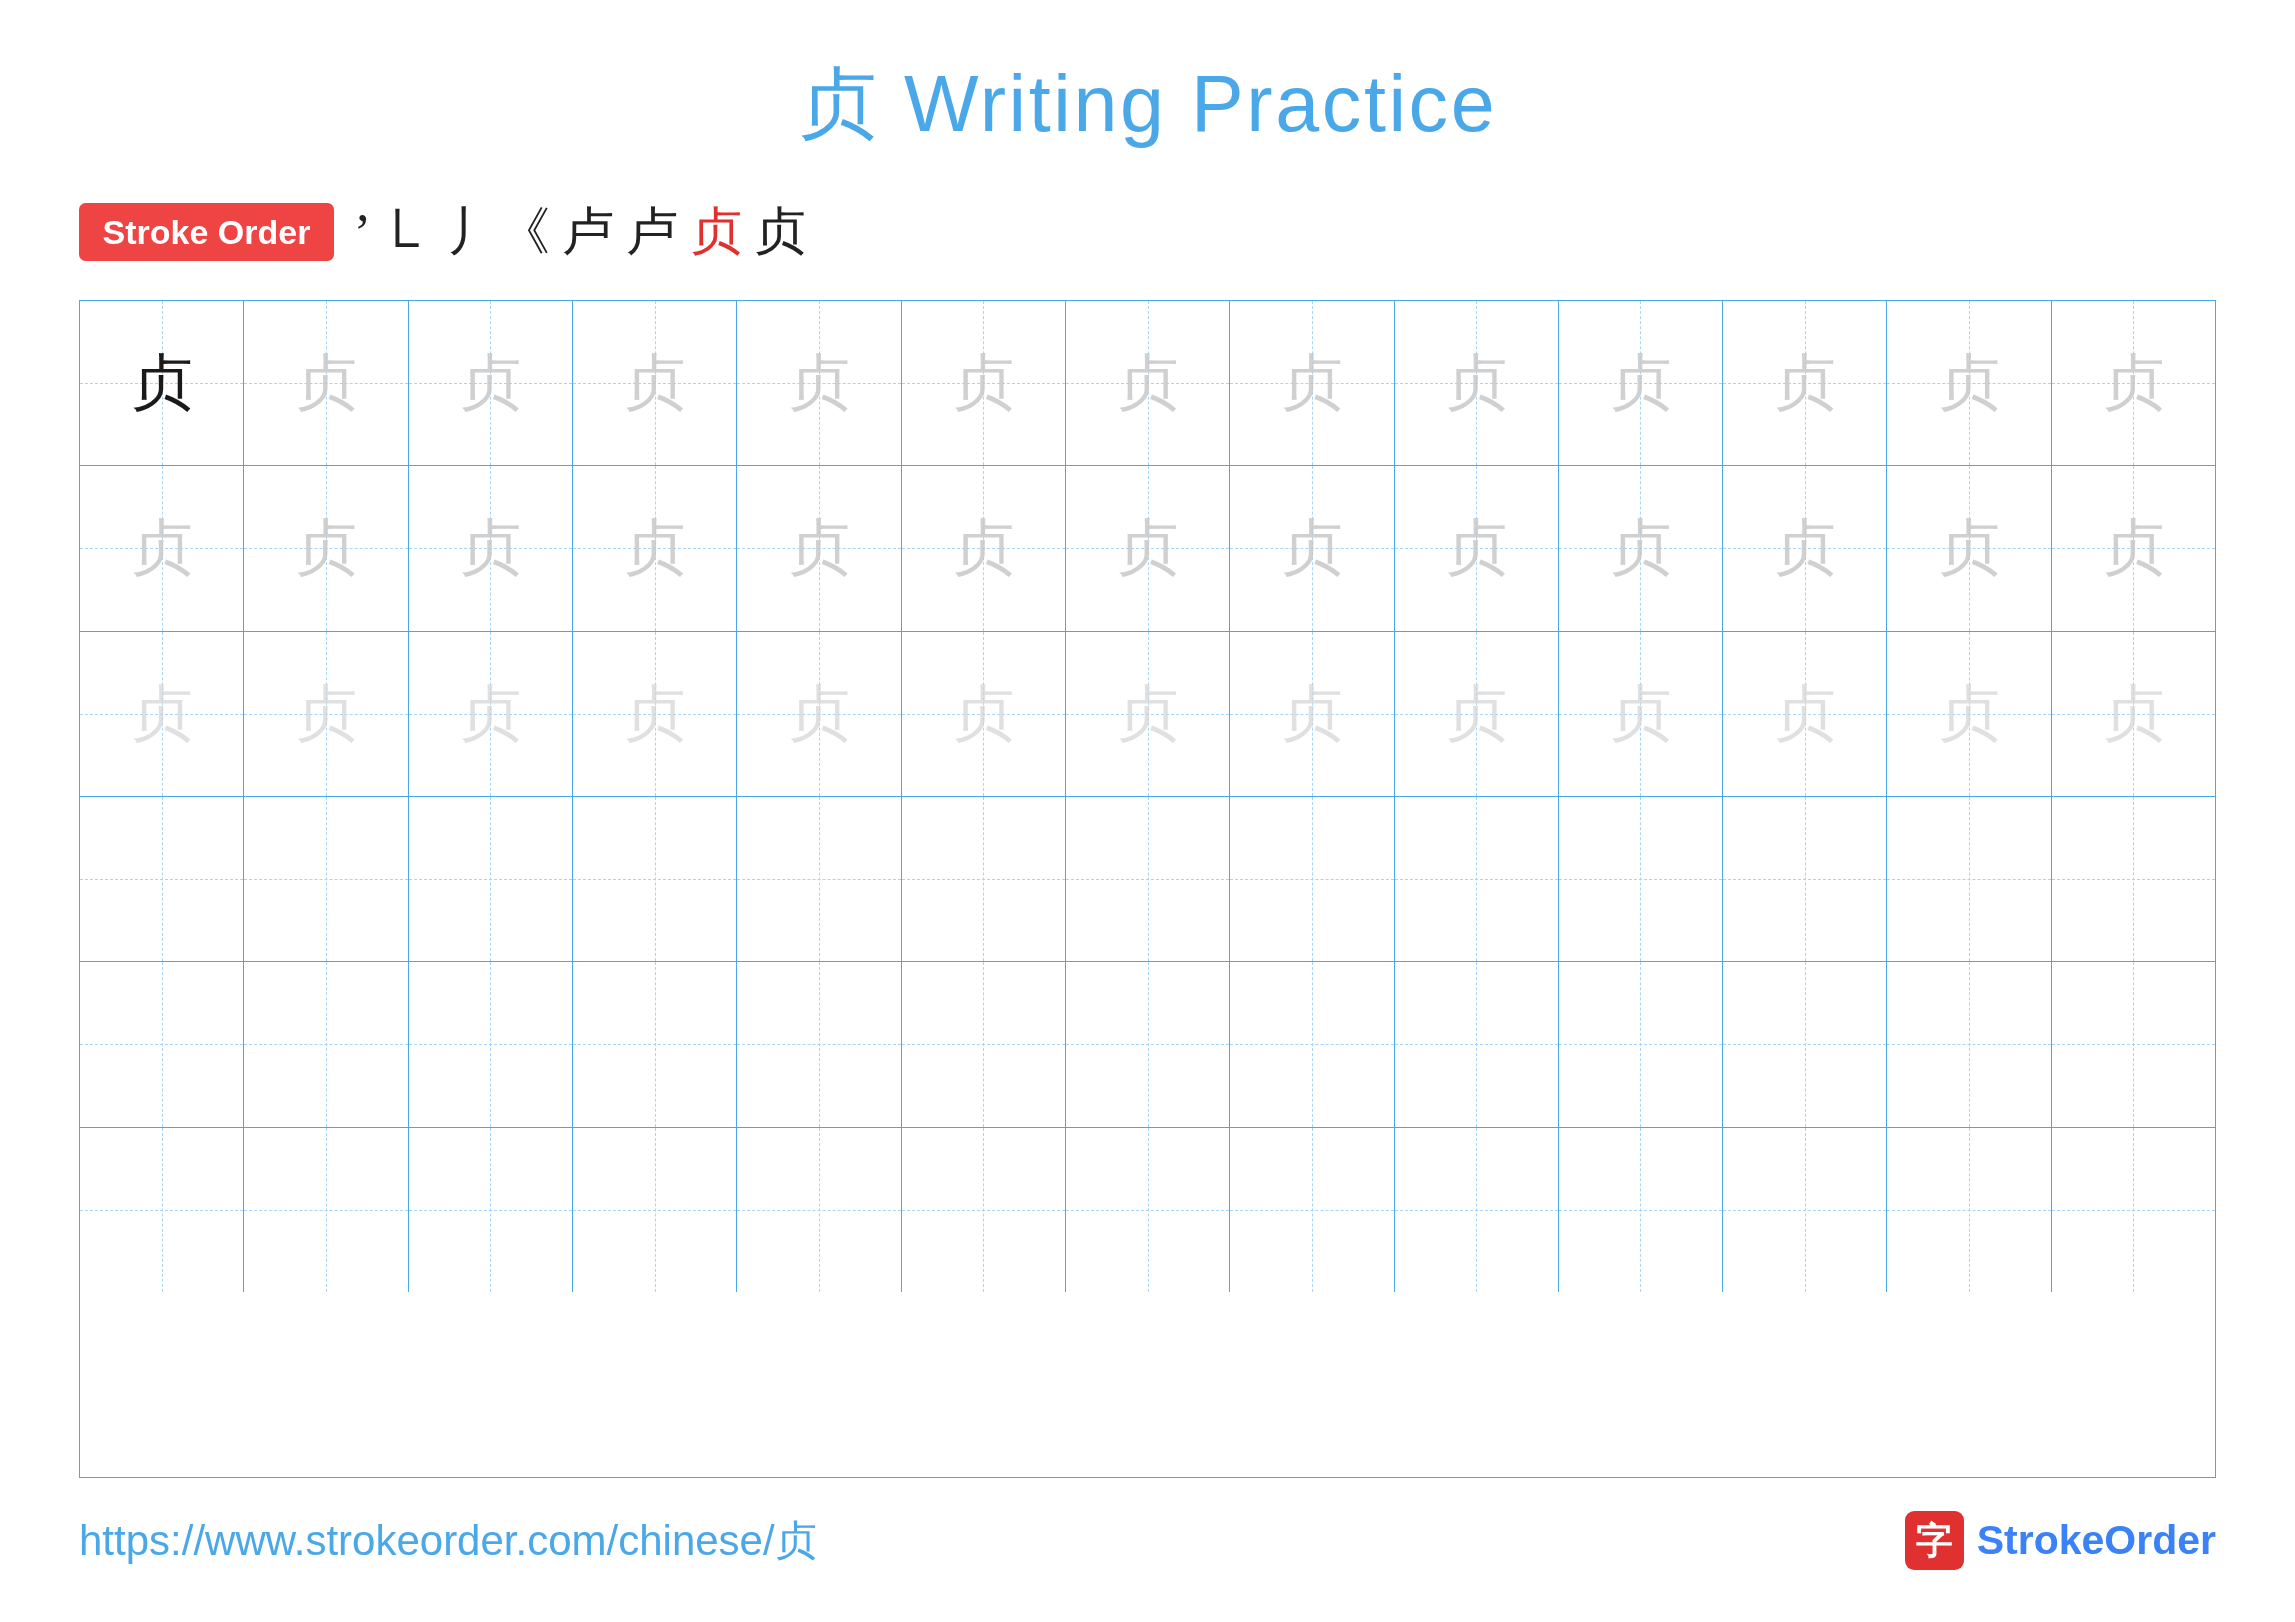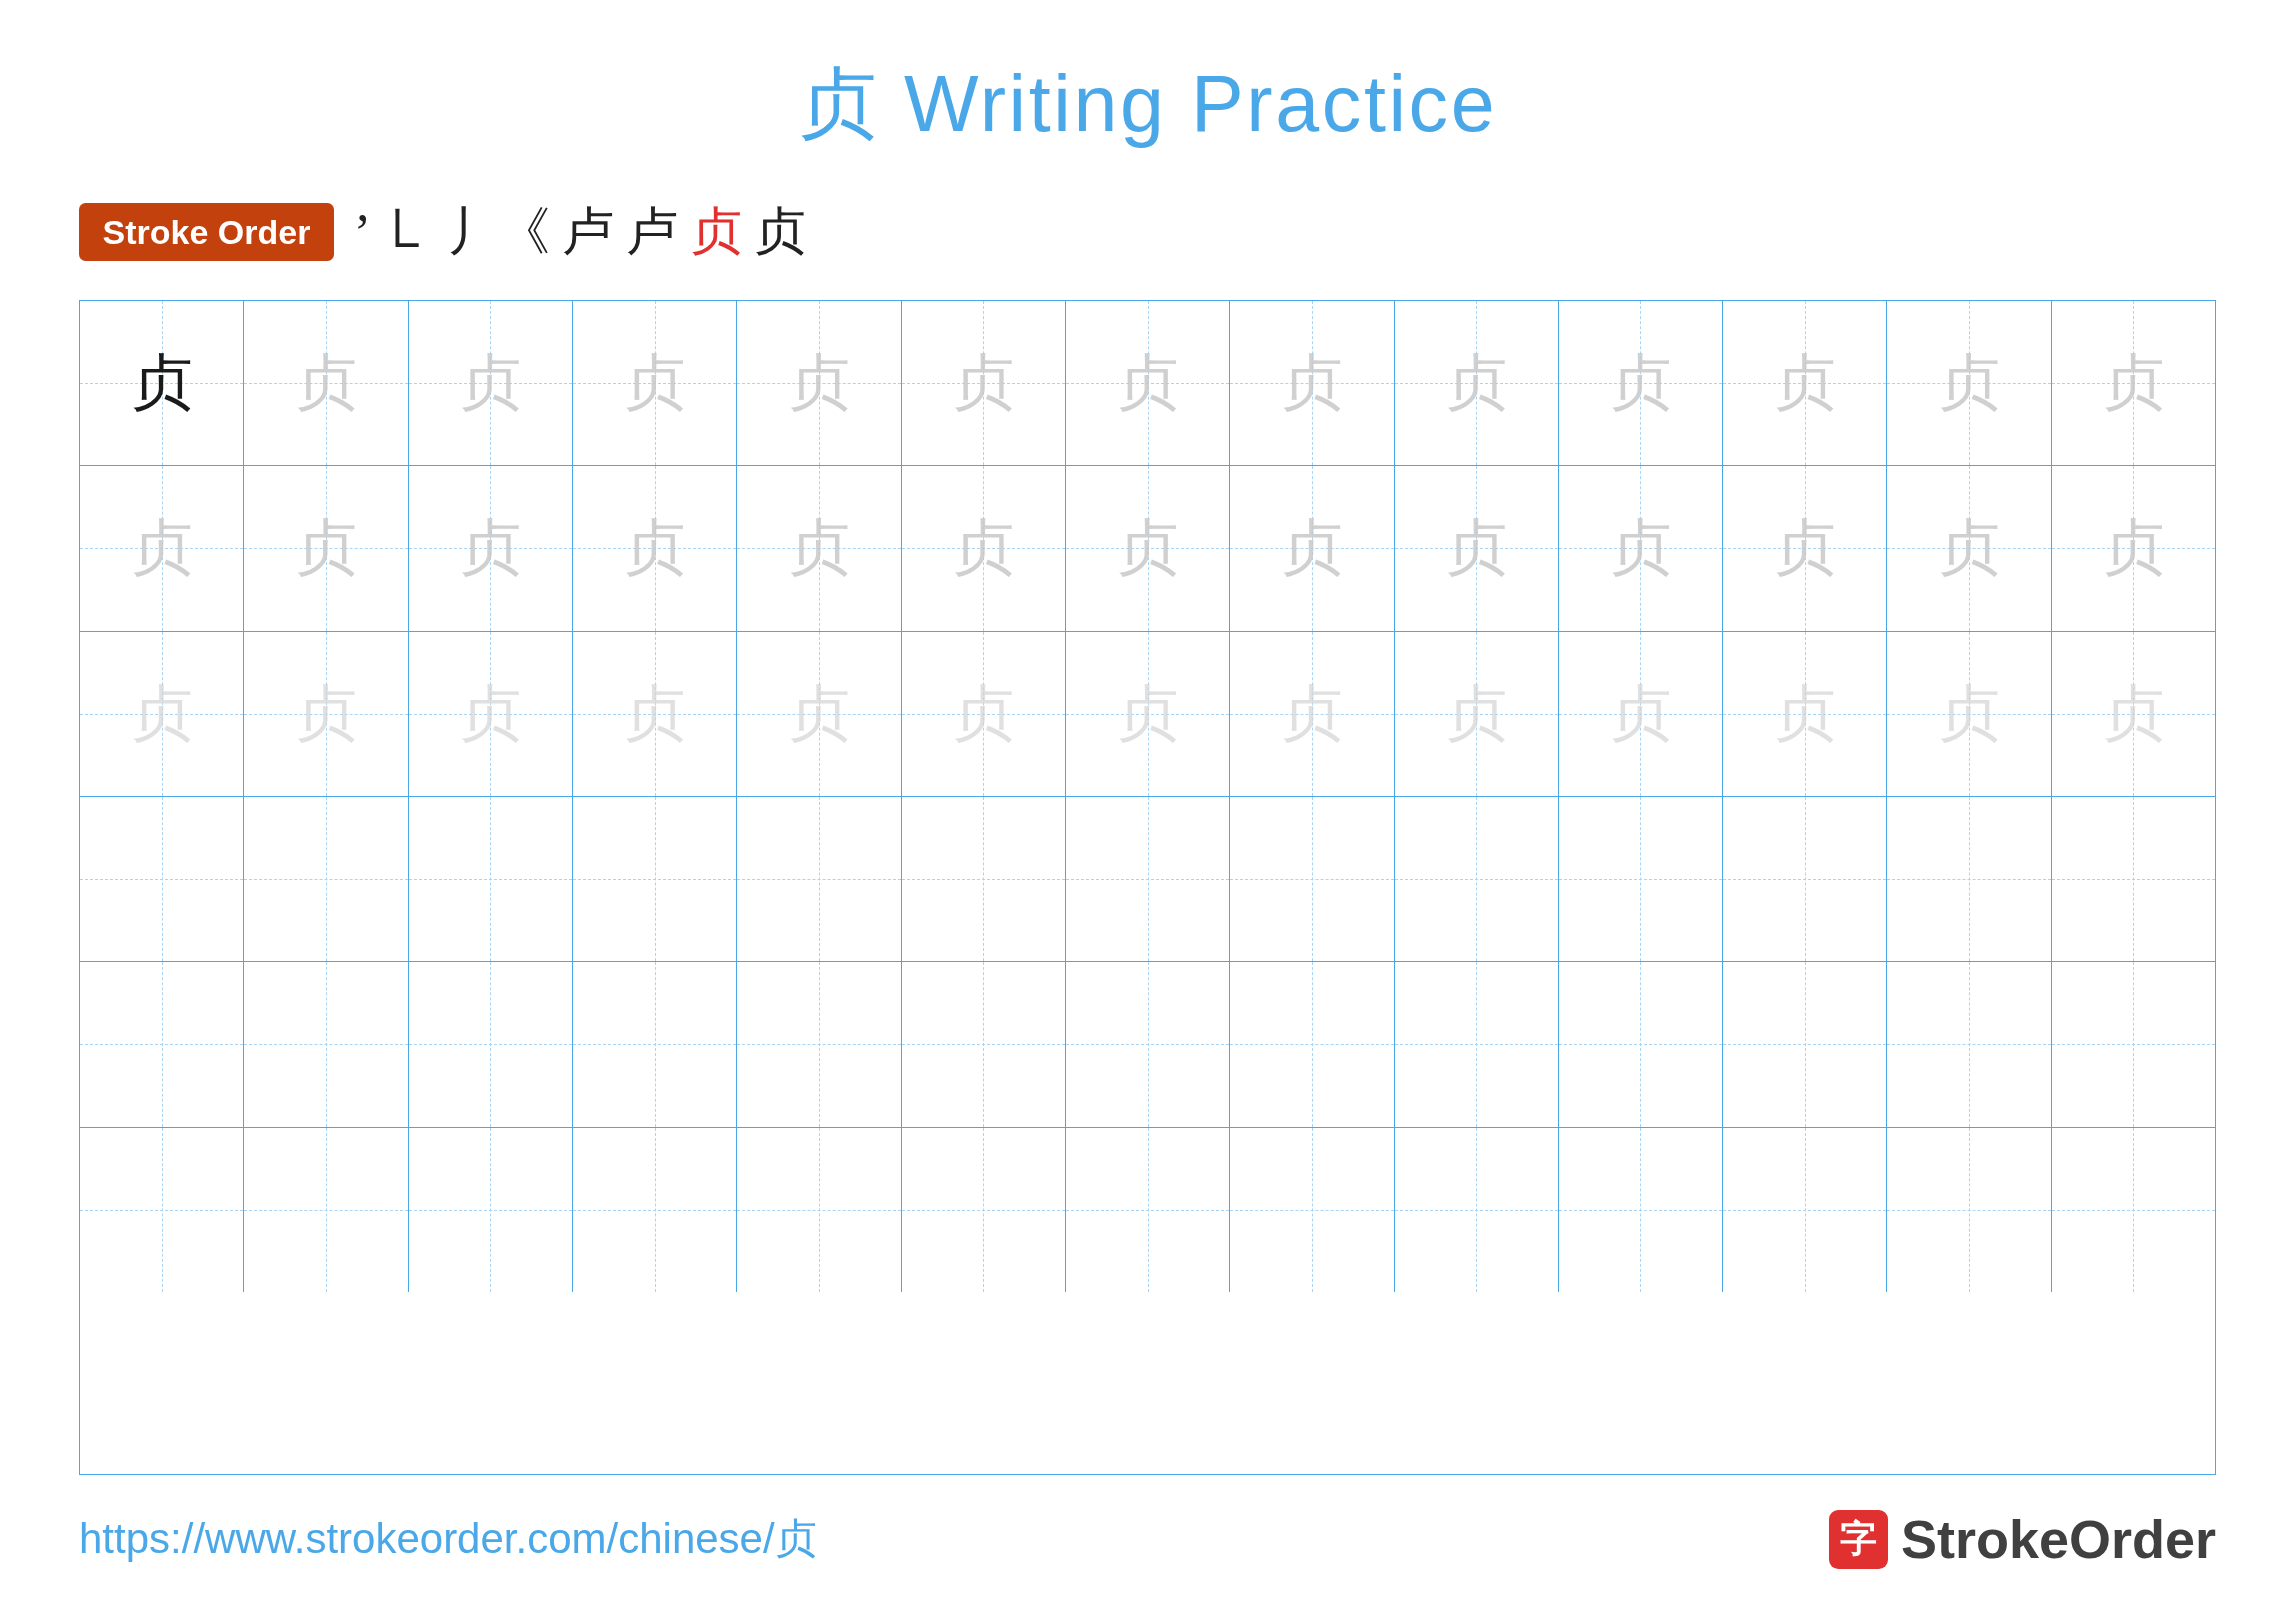--- a/index.html
+++ b/index.html
@@ -31,21 +31,21 @@
 
     .stroke-order-row {
       display: flex;
       align-items: center;
       width: 100%;
       margin-bottom: 33px;
       gap: 19.6px;
     }
 
     .stroke-order-badge {
-      background: #c2410c;
+      background: #ef4444;
       color: #fff;
       font-size: 34px;
       font-weight: bold;
       padding: 9.2px 23.6px;
       border-radius: 6.5px;
       white-space: nowrap;
     }
 
     .stroke-sequence {
       display: flex;
@@ -165,23 +165,23 @@
       display: flex;
       align-items: center;
       justify-content: center;
       color: white;
       font-size: 37px;
       font-family: serif;
       font-weight: bold;
     }
 
     .footer-logo-text {
-      font-size: 54px;
+      font-size: 41px;
       font-weight: bold;
-      color: #404040;
+      color: #3b82f6;
     }
   </style>
 </head>
 <body>
 
 <div class="page-container">
 
   <h1 class="title">
     <span>贞</span><span> Writing Practice</span>
   </h1>

